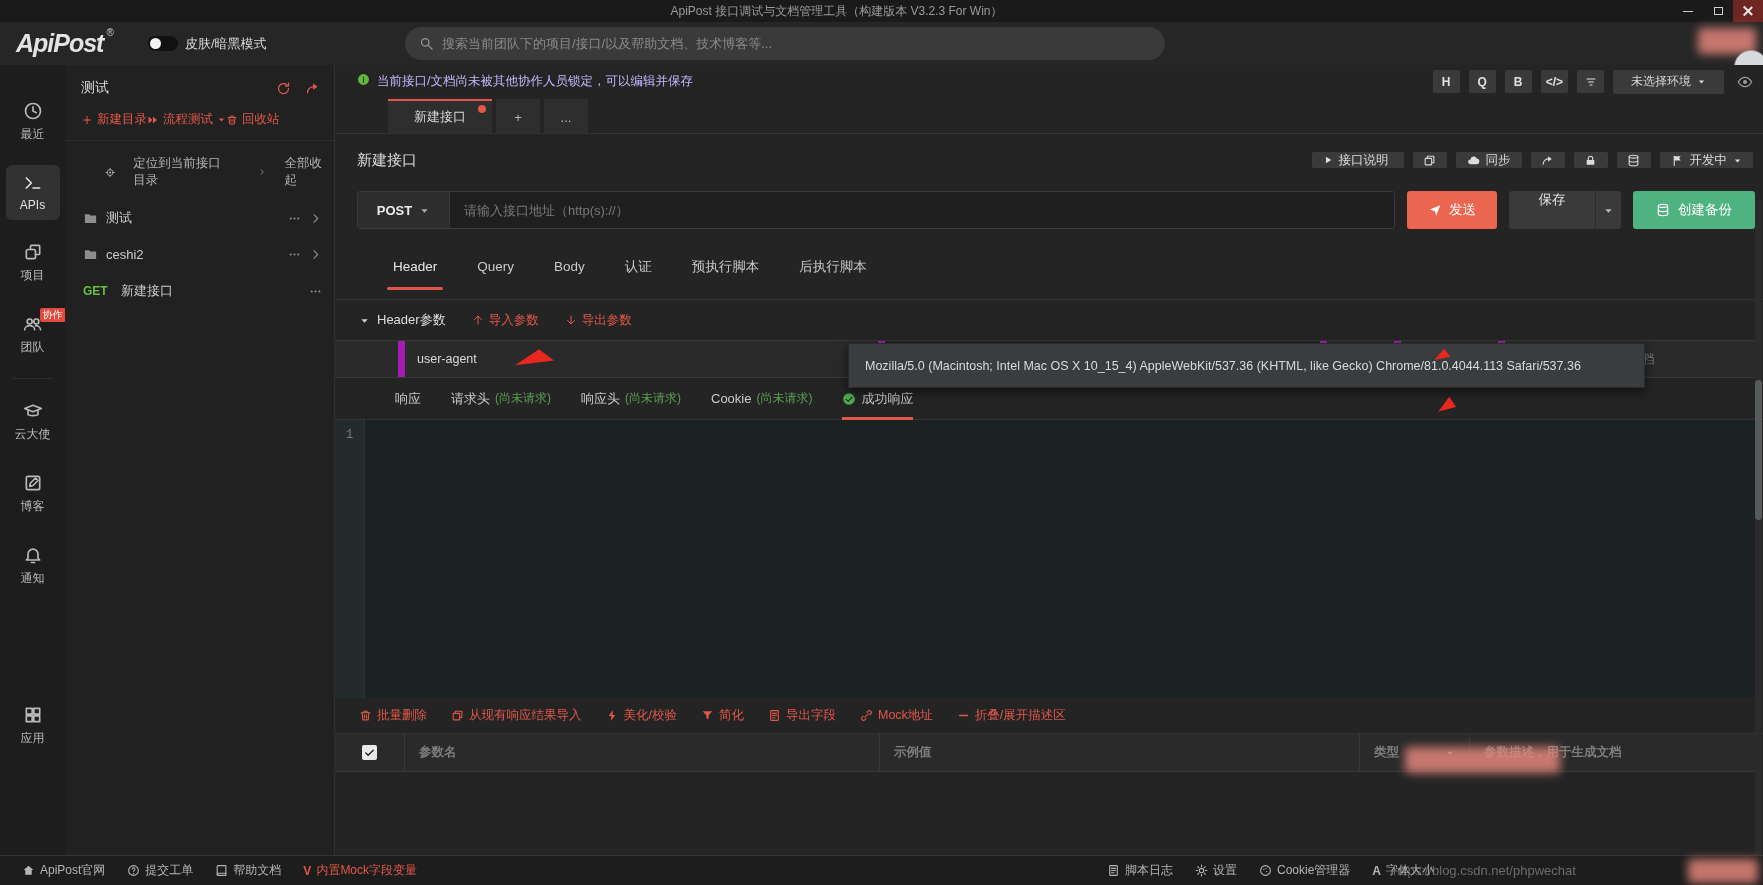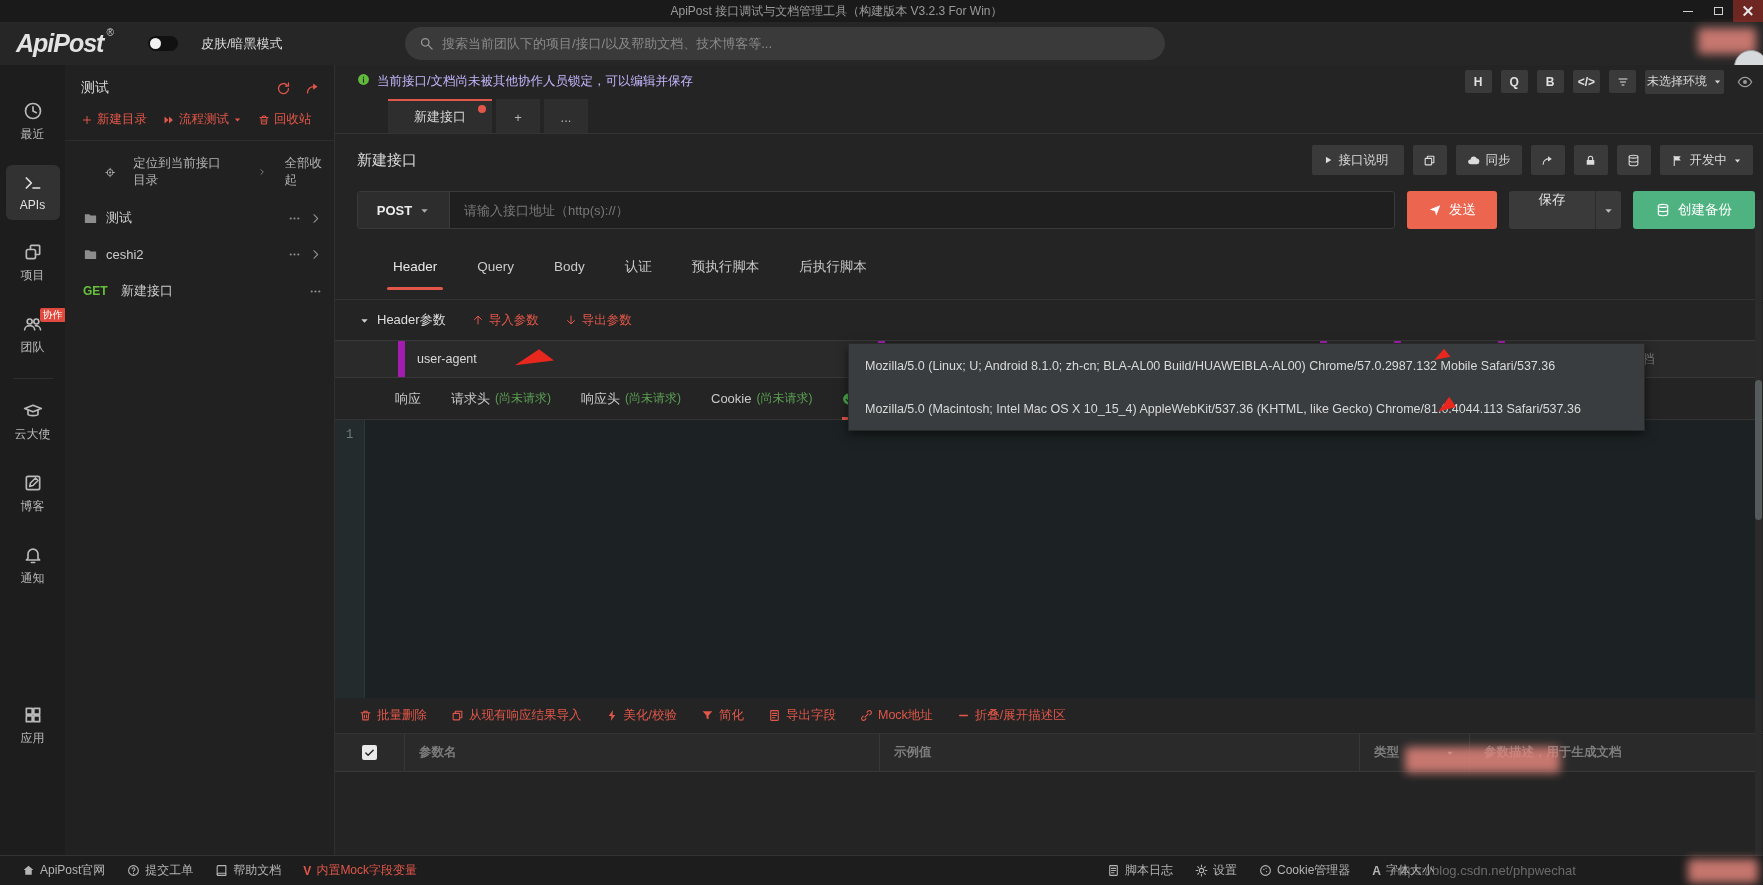--- a/index.html
+++ b/index.html
@@ -18,21 +18,21 @@
   .glyph-max { width:9px; height:8px; border:1px solid #cfcfcf; }
   .glyph-close { position:relative; width:10px; height:10px; }
   .glyph-close::before, .glyph-close::after { content:""; position:absolute; left:4px; top:-1px; width:1.5px; height:12px; background:#e8e8e8; }
   .glyph-close::before { transform:rotate(45deg); } .glyph-close::after { transform:rotate(-45deg); }
 
   
   .app-header { position:absolute; top:22px; left:0; right:0; height:43px; background:#262626; display:flex; align-items:center; }
   .logo-wrap { width:130px; padding-left:16px; display:flex; align-items:flex-start; }
   .logo { font-size:25px; font-weight:bold; font-style:italic; color:#e3e3e3; letter-spacing:-1px; }
   .logo-reg { font-size:10px; color:#cfcfcf; margin-left:3px; margin-top:-2px; }
-  .theme-toggle { display:flex; align-items:center; gap:23px; margin-left:18px; font-size:13px; color:#dcdcdc; }
+  .theme-toggle { display:flex; align-items:center; gap:7px; margin-left:18px; font-size:13px; color:#dcdcdc; }
   .toggle-pill { width:30px; height:15px; background:#111; border-radius:8px; position:relative; }
   .toggle-pill::after { content:""; position:absolute; left:2px; top:2px; width:11px; height:11px; background:#f2f2f2; border-radius:50%; }
   .search-wrap { position:absolute; left:405px; width:760px; height:33px; background:#3a3a3a; border-radius:17px; display:flex; align-items:center; padding:0 14px; gap:8px; }
   .search-wrap input { flex:1; background:transparent; border:none; outline:none; color:#cfcfcf; font-size:13px; }
   .search-wrap input::placeholder { color:#8a8a8a; }
 
   .redact { position:absolute; background:#e2857b; filter:blur(5px); border-radius:3px; opacity:.85; }
   .avatar { position:absolute; left:1734px; top:28px; width:34px; height:34px; border-radius:50%; background:#d7dadc; border:1px solid #9aa0a3; }
 
   
@@ -43,53 +43,53 @@
   .side-badge { position:absolute; top:2px; right:-6px; background:#e0493d; color:#fff; font-size:10px; padding:0 3px; border-radius:2px; line-height:14px;text-align:center; }
   .side-divider { width:40px; border-top:1px solid #2e2e2e; margin:0 0 14px 0; }
   .side-spacer { flex:1; }
   .side-bottom { margin-bottom:100px; }
 
   
   .tree-panel { position:absolute; top:65px; bottom:20px; left:65px; width:270px; background:#212121; border-right:1px solid #303030; font-size:13px; }
   .tree-head { display:flex; align-items:center; padding:14px 14px 6px 16px; color:#dcdcdc; font-size:14px; }
   .tree-head .spacer { flex:1; }
   .tree-head .ic { width:15px; height:15px; color:#e25749; margin-left:14px; }
-  .tree-actions { display:flex; align-items:center; gap:16px; padding:8px 10px 12px 16px; color:#e25749; font-size:12.5px; border-bottom:1px solid #2c2c2c; }
+  .tree-actions { display:flex; align-items:center; padding:8px 10px 12px 16px; color:#e25749; font-size:12.5px; border-bottom:1px solid #2c2c2c; }
   .tree-actions .act { display:flex; align-items:center; gap:4px; }
   .tree-actions .ic { width:12px; height:12px; }
   .locate-row { display:flex; align-items:center; padding:14px 10px 10px 40px; color:#b2b2b2; font-size:12.5px; gap:18px; }
   .locate-row .ic { width:13px; height:13px; }
   .locate-row .spacer { flex:1; }
   .tree-row { display:flex; align-items:center; padding:10px 12px 10px 18px; color:#cccccc; gap:8px; }
   .tree-row .ic { width:15px; height:15px; color:#8d8d8d; }
   .tree-row .spacer { flex:1; }
   .tree-row .ic.small { width:13px; height:13px; }
   .method-get { color:#67c23a; font-weight:bold; font-size:12px; width:30px; }
 
   
   .main { position:absolute; top:65px; bottom:30px; left:335px; right:0; background:#242424; }
   .notice-row { height:33px; display:flex; align-items:center; padding:0 10px 0 22px; }
   .notice { display:flex; gap:7px; color:#c4b5fd; font-size:12.5px; }
   .notice .ic { width:13px; height:13px; color:#62ba3c; }
   .notice-row .spacer { flex:1; }
   .quickbar { display:flex; align-items:center; gap:9px; }
   .sq-btn { min-width:27px; height:23px; background:#3a3a3a; border-radius:2px; color:#e0e0e0; font-size:12px; font-weight:bold; display:flex; align-items:center; justify-content:center; padding:0 5px; }
-  .env-btn { height:24px; background:#3a3a3a; border-radius:2px; color:#d8d8d8; font-size:12px; display:flex; align-items:center; gap:6px; padding:0 2px; }
+  .env-btn { height:24px; background:#3a3a3a; border-radius:2px; color:#d8d8d8; font-size:12px; display:flex; align-items:center; gap:6px; padding:0 18px; }
   .env-btn .ic, .sq-btn .ic { width:12px; height:12px; }
   .eye-btn { color:#9a9a9a; margin-left:4px; } .eye-btn .ic { width:16px; height:16px; }
 
   .doc-tabs { height:36px; border-bottom:1px solid #333; display:flex; align-items:flex-end; gap:4px; padding-left:53px; }
   .doc-tab { position:relative; height:34px; background:#2e2e2e; border-top:2px solid #e25749; min-width:104px; display:flex; align-items:center; justify-content:center; color:#d8d8d8; font-size:13px; }
   .doc-dot { position:absolute; top:4px; right:6px; width:8px; height:8px; background:#e25749; border-radius:50%; }
   .doc-tab.plain { border-top:2px solid transparent; min-width:44px; color:#b5b5b5; }
 
   .title-row { height:52px; display:flex; align-items:center; padding:0 10px 0 22px; }
   .api-title { font-size:15px; color:#dcdcdc; }
   .title-row .spacer { flex:1; }
-  .tbtn { height:30px; background:#3a3a3a; border-radius:2px; display:flex; align-items:center; gap:6px; padding:0 11px; color:#dcdcdc; font-size:12.5px; margin-left:9px; }
+  .tbtn { height:16px; background:#3a3a3a; border-radius:2px; display:flex; align-items:center; gap:6px; padding:0 11px; color:#dcdcdc; font-size:12.5px; margin-left:9px; }
   .tbtn .ic { width:13px; height:13px; }
   .tbtn.icon-only { width:34px; padding:0; justify-content:center; }
   .tbtn.desc-btn { min-width:92px; }
 
   .request-bar { height:48px; display:flex; align-items:center; padding:0 8px 0 22px; gap:12px; }
   .url-group { flex:1; height:38px; display:flex; border:1px solid #3a3a3a; background:#1f1f1f; border-radius:3px; overflow:hidden; }
   .method-box { width:92px; background:#2d2d2d; border-right:1px solid #3a3a3a; display:flex; align-items:center; justify-content:center; gap:7px; color:#ececec; font-size:13px; font-weight:bold; }
   .method-box .ic { width:11px; height:11px; color:#aaa; }
   .url-group input { flex:1; background:transparent; border:none; outline:none; color:#ddd; font-size:13px; padding:0 14px; }
   .url-group input::placeholder { color:#787878; }
@@ -791,23 +791,20 @@
             <use href="#i-caret"></use>
           </svg>
       </div>
       <div class="thcell c-desc">
           <span>参数描述，用于生成文档</span>
         </div>
     </div>
 
     <div class="suggest">
       <div class="suggest-row">
-          <span>Mozilla/5.0 (Linux; U; Android 8.1.0; zh-cn; BLA-AL00 Build/HUAWEIBLA-AL00) Chrome/57.0.2987.132 Mobile Safari/537.36</span>
-        </div>
-      <div class="suggest-row">
           <span>Mozilla/5.0 (Macintosh; Intel Mac OS X 10_15_4) AppleWebKit/537.36 (KHTML, like Gecko) Chrome/81.0.4044.113 Safari/537.36</span>
         </div>
     </div>
 
     <div class="redact" style="left:1070px; top:682px; width:155px; height:26px;"></div>
 
     <div class="scroll-track"></div>
     <div class="scroll-thumb"></div>
   </div>
 

